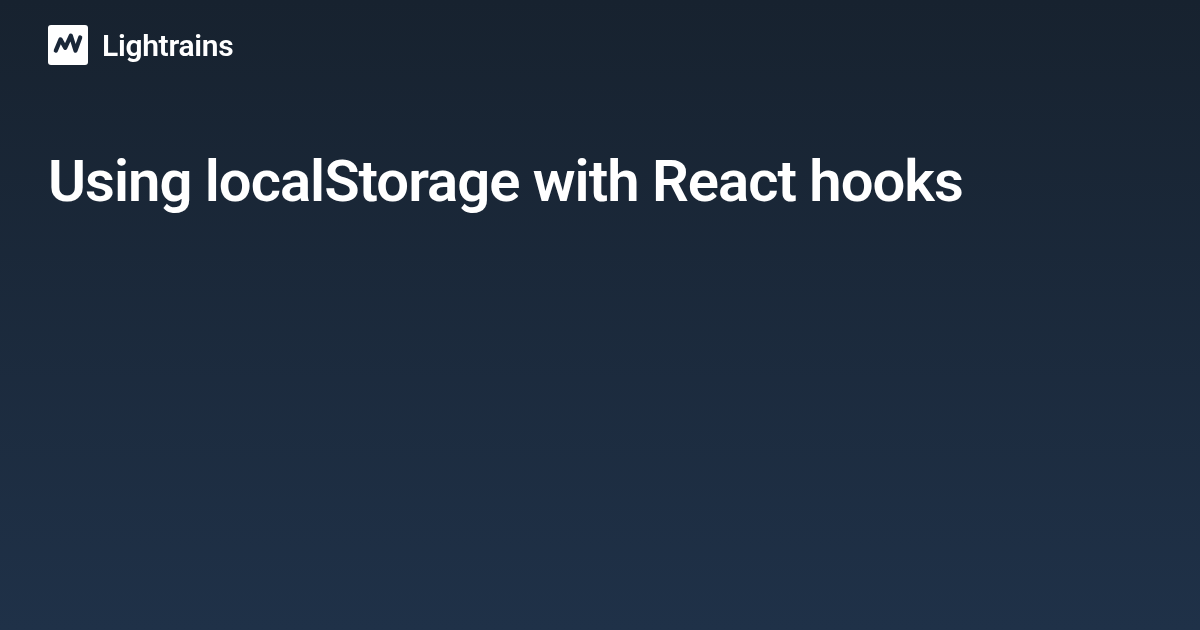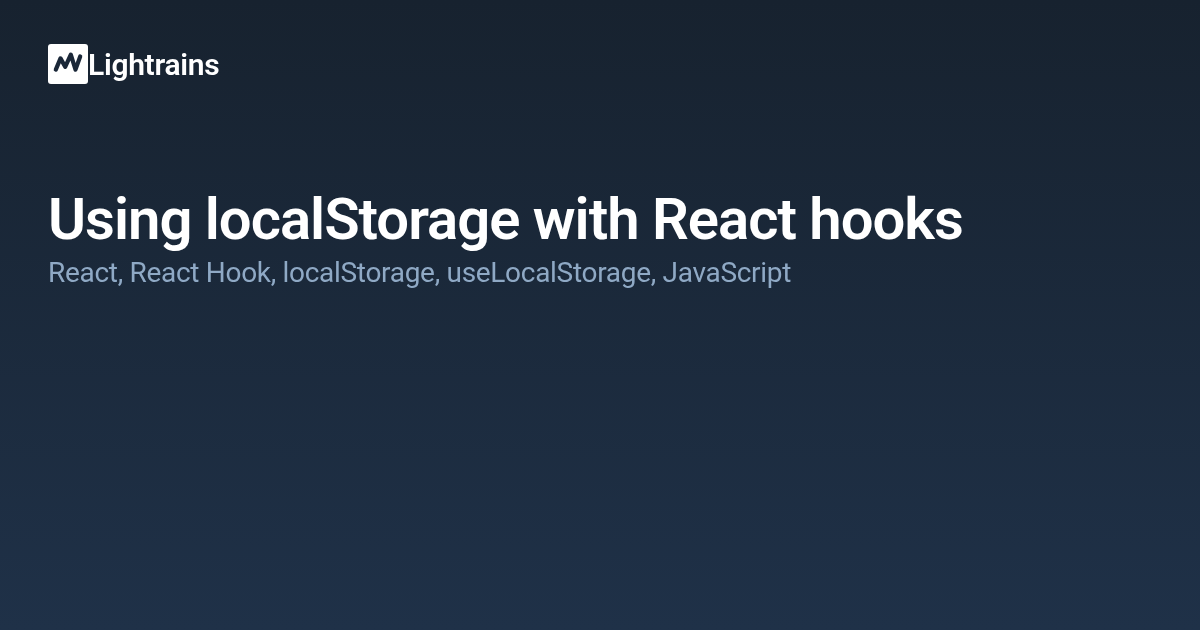--- a/index.html
+++ b/index.html
@@ -11,22 +11,22 @@
       width: 1200px;
       height: 630px;
       background: linear-gradient(180deg, #17222f 0%, #1f3148 100%);
       font-family: -apple-system, BlinkMacSystemFont, 'Segoe UI', Roboto, Helvetica, Arial, sans-serif;
       overflow: hidden;
       position: relative;
     }
     .header {
       display: flex;
       align-items: center;
-      padding: 44px 48px;
-      gap: 0;
+      padding: 25px 48px;
+      gap: 14px;
     }
     .logo-icon {
       width: 40px;
       height: 40px;
       background: #ffffff;
       border-radius: 3px;
       display: flex;
       align-items: center;
       justify-content: center;
     }
@@ -65,14 +65,13 @@
   <div class="logo-icon">
     <svg viewBox="0 0 32 32" xmlns="http://www.w3.org/2000/svg">
       <path d="M 3 22 L 8 10 L 13 19 L 19 6 L 24 22 L 29 8" stroke="#1a2738" stroke-width="4.5" fill="none" stroke-linecap="round" stroke-linejoin="round"></path>
     </svg>
   </div>
   <div class="brand-name">Lightrains</div>
 </div>
 
 <div class="content">
   <h1 class="page-title">Using localStorage with React hooks</h1>
-  <div class="tags">React, React Hook, localStorage, useLocalStorage, JavaScript</div>
 </div>
 
 </body></html>

